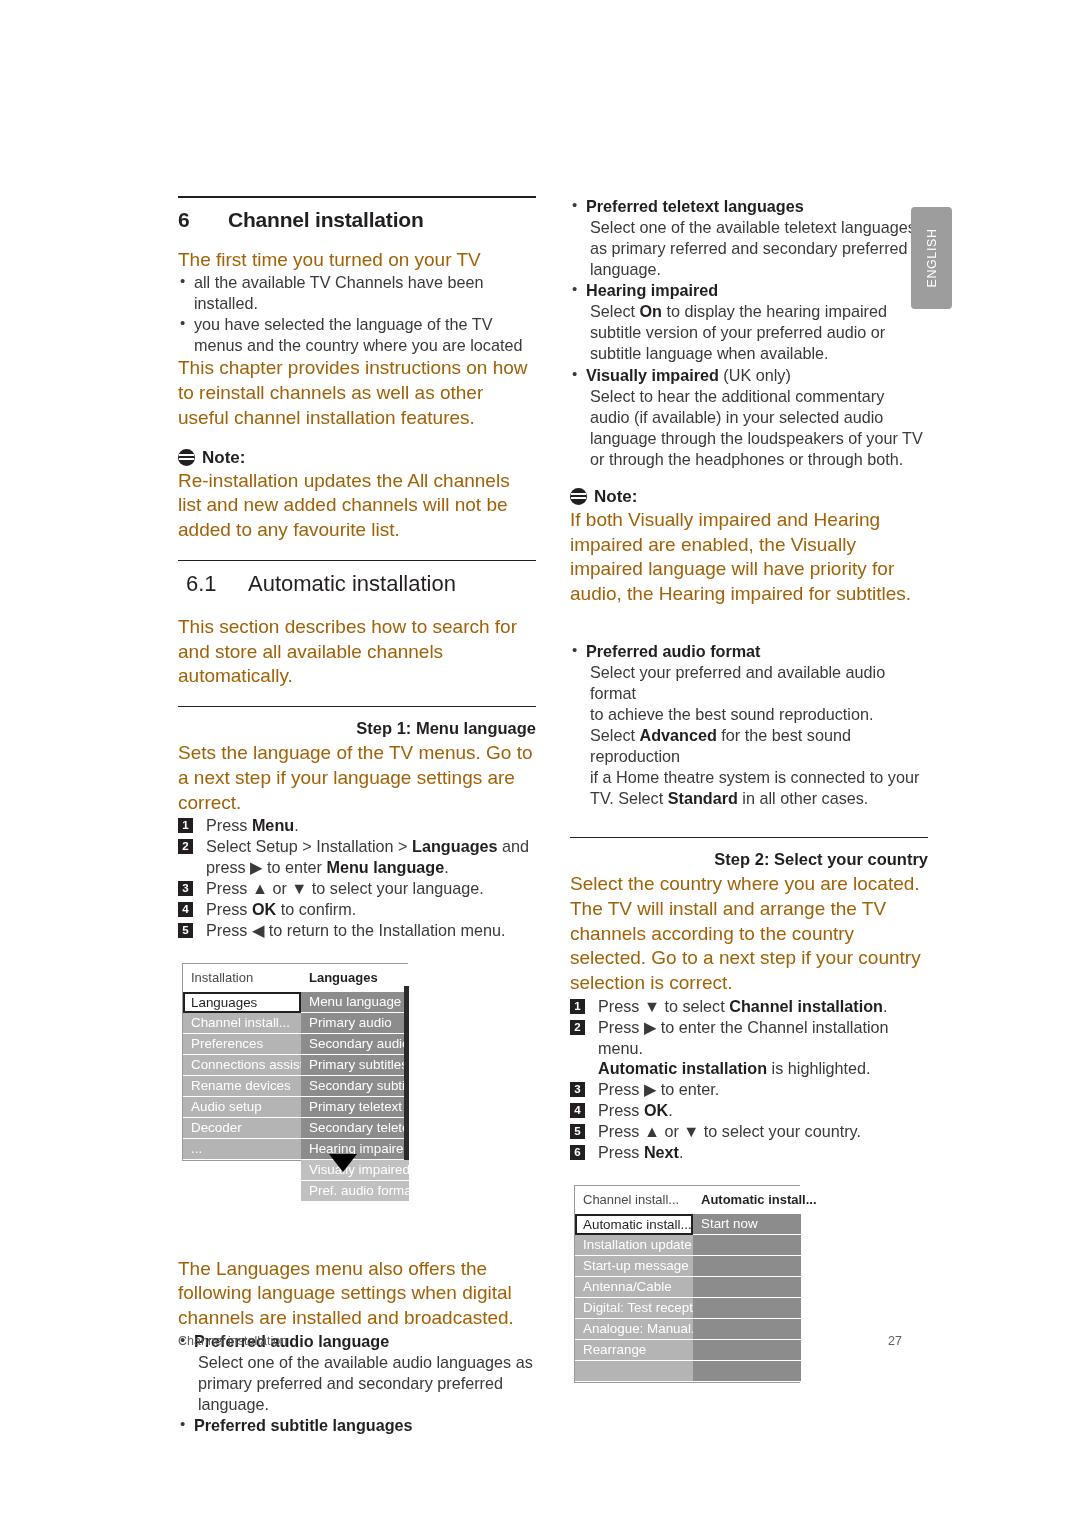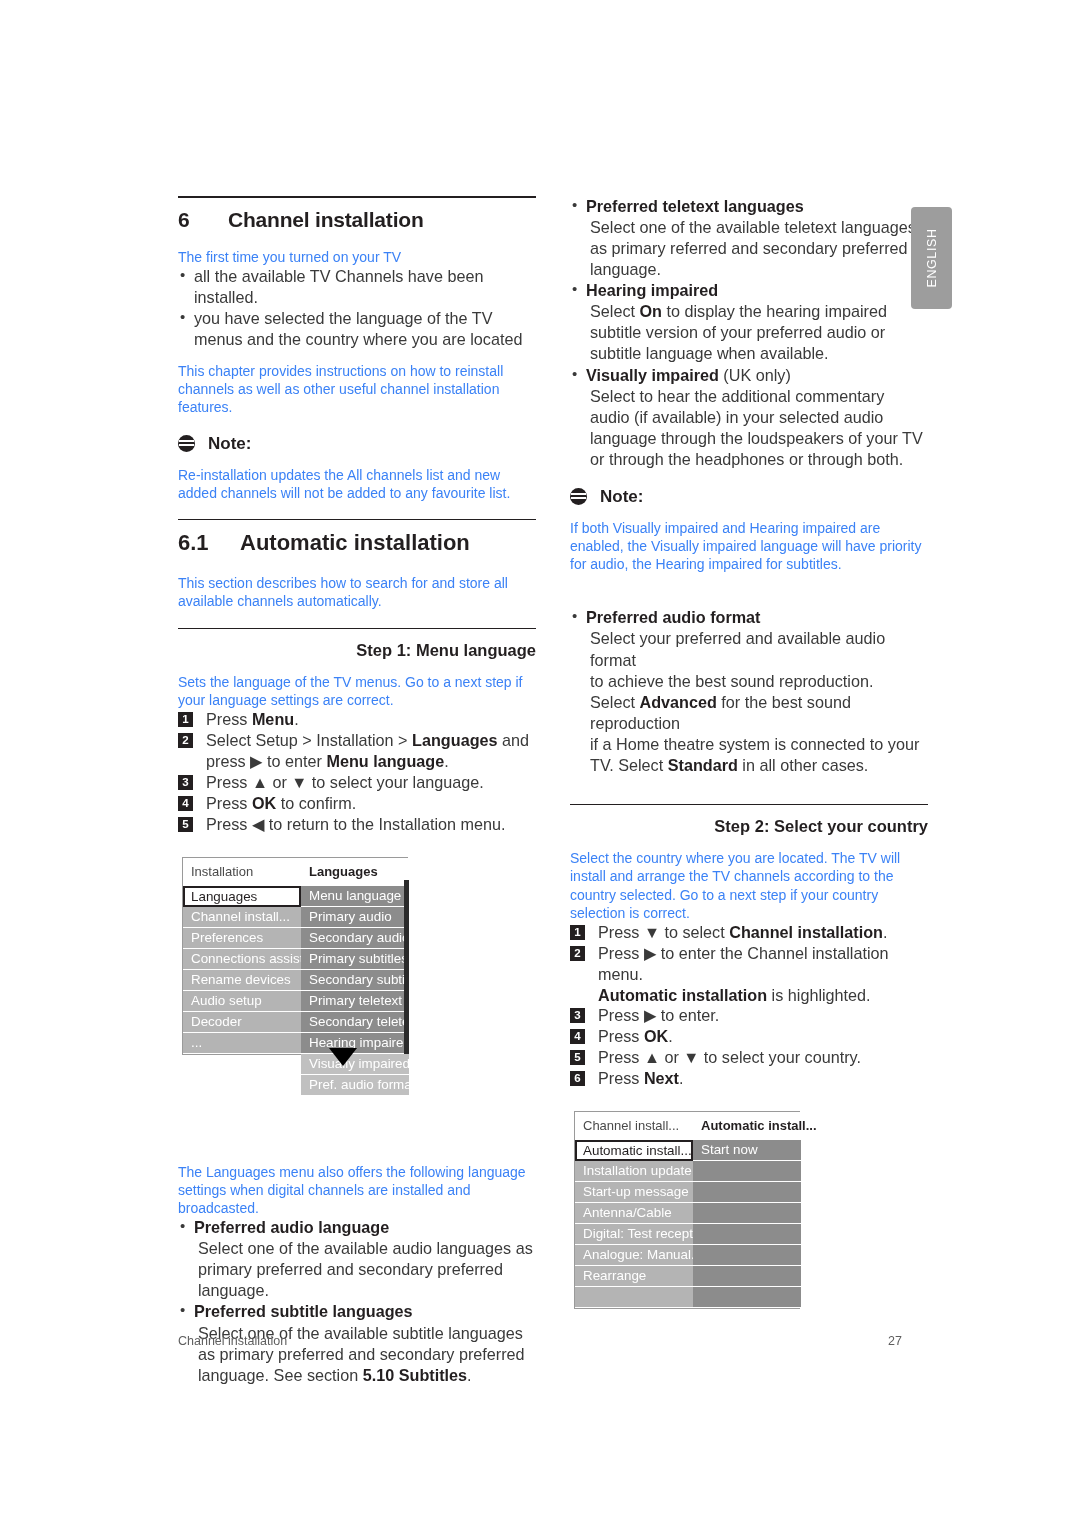--- a/index.html
+++ b/index.html
@@ -43,42 +43,42 @@
     font-weight: bold;
     letter-spacing: -0.2px;
     margin: 4px 0 16px 0;
     line-height: 1.12;
     color: #231f20;
   }
   h1.chapter .num { display: inline-block; width: 50px; }
 
   h2.section {
     font-size: 22px;
-    font-weight: bold;
-    margin: 6px 0 18px 0;
+    font-weight: normal;
+    margin: 6px 0 18px 8px;
     line-height: 1.2;
     color: #231f20;
   }
   h2.section .num { display: inline-block; width: 62px; }
 
   h3.step {
     font-size: 16.5px;
     font-weight: bold;
     margin: 2px 0 2px 0;
     line-height: 1.35;
     color: #231f20;
     text-align: right;
   }
 
   
   p, .ptxt {
-    font-size: 14px;
+    font-size: 19px;
     line-height: 1.3;
-    margin: 12px 0 0 0;
-    color: #3b82f6;
+    margin: 0 0 0 0;
+    color: #a16207;
   }
   p.gap { margin-bottom: 17px; }
   .b { font-weight: bold; color: #231f20; }
 
   
   ul.bul {
     list-style: none;
     margin: 0;
     padding: 0;
   }
@@ -100,21 +100,21 @@
   }
   ul.bul > li .sub {
     display: block;
     padding-left: 4px;
   }
 
   
   .note-head {
     display: flex;
     align-items: center;
-    gap: 13px;
+    gap: 7px;
     margin: 0 0 1px 0;
   }
   .note-icon {
     width: 17px;
     height: 17px;
     border-radius: 50%;
     background: #231f20;
     position: relative;
     flex: 0 0 auto;
     display: inline-block;
@@ -356,21 +356,20 @@
 
     <p>The Languages menu also offers the following language settings when digital channels are installed and broadcasted.</p>
 
     <ul class="bul">
       <li>
         <span class="b">Preferred audio language</span>
         <span class="sub">Select one of the available audio languages as primary preferred and secondary preferred language.</span>
       </li>
       <li>
         <span class="b">Preferred subtitle languages</span>
-        <span class="sub"><span>Select one of the available subtitle languages as primary preferred and secondary preferred language. See section </span><span class="b">5.10 Subtitles</span><span>.</span></span>
       </li>
     </ul>
   </div>
 
   <div class="col col-right">
 
     <ul class="bul">
       <li>
         <span class="b">Preferred teletext languages</span>
         <span class="sub">Select one of the available teletext languages as primary referred and secondary preferred language.</span>

